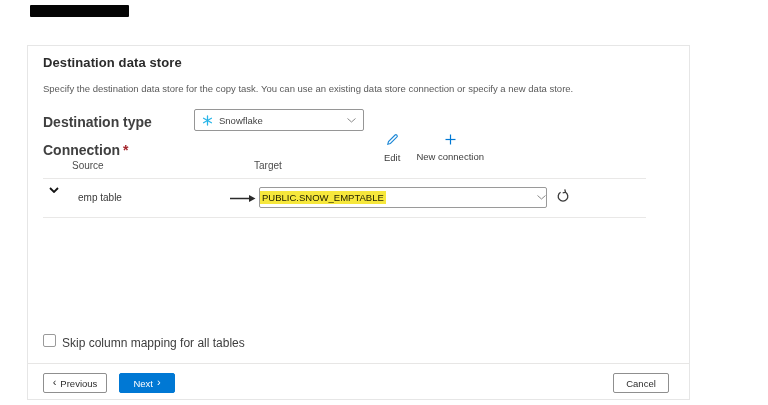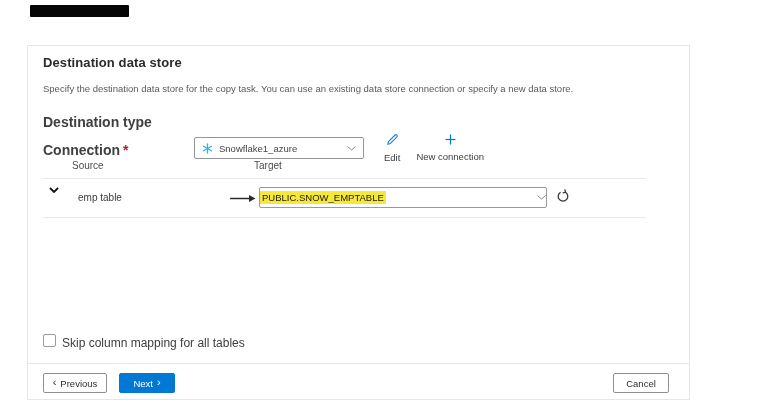--- a/index.html
+++ b/index.html
@@ -64,40 +64,40 @@
 <div class="screen">
 
   <div class="redaction-bar"></div>
 
   <div class="panel">
 
     <div class="abs subtitle">Specify the destination data store for the copy task. You can use an existing data store connection or specify a new data store.</div>
     <div class="abs page-title">Destination data store</div>
 
     <div class="abs field-label lbl-dest">Destination type</div>
-
-    <div class="abs field-label lbl-conn">
-      <span>Connection</span><span class="required-mark">*</span>
-    </div>
-    <div class="dropdown dd-conn">
+    <div class="dropdown dd-dest">
       <span style="display:flex;">
         <svg width="11" height="11" viewBox="0 0 12 12">
             <g stroke="#29b5e8" stroke-width="1.4" stroke-linecap="round">
               <line x1="6" y1="1" x2="6" y2="11"></line>
               <line x1="1.7" y1="3.5" x2="10.3" y2="8.5"></line>
               <line x1="1.7" y1="8.5" x2="10.3" y2="3.5"></line>
             </g>
           </svg>
       </span>
-      <span>Snowflake1_azure</span>
+      <span>Snowflake</span>
       <span class="dd-chevron">
         <svg width="9" height="5">
             <polyline points="0.5,0.5 4.5,4 8.5,0.5" fill="none" stroke="#8a8a8a" stroke-width="1"></polyline>
           </svg>
       </span>
+    </div>
+
+    <div class="abs field-label lbl-conn">
+      <span>Connection</span><span class="required-mark">*</span>
     </div>
 
     <div class="conn-actions">
       <span class="inline-btn">
         <span style="display:flex;">
           <svg width="13" height="13" viewBox="0 0 13 13">
               <path d="M1.8 11.2 l.7-2.6 6.6-6.6 a1.1 1.1 0 0 1 1.55 0 l.35.35 a1.1 1.1 0 0 1 0 1.55 l-6.6 6.6z" fill="none" stroke="#1c87d6" stroke-width="1.1"></path>
             </svg>
         </span>
         <span>Edit</span>

